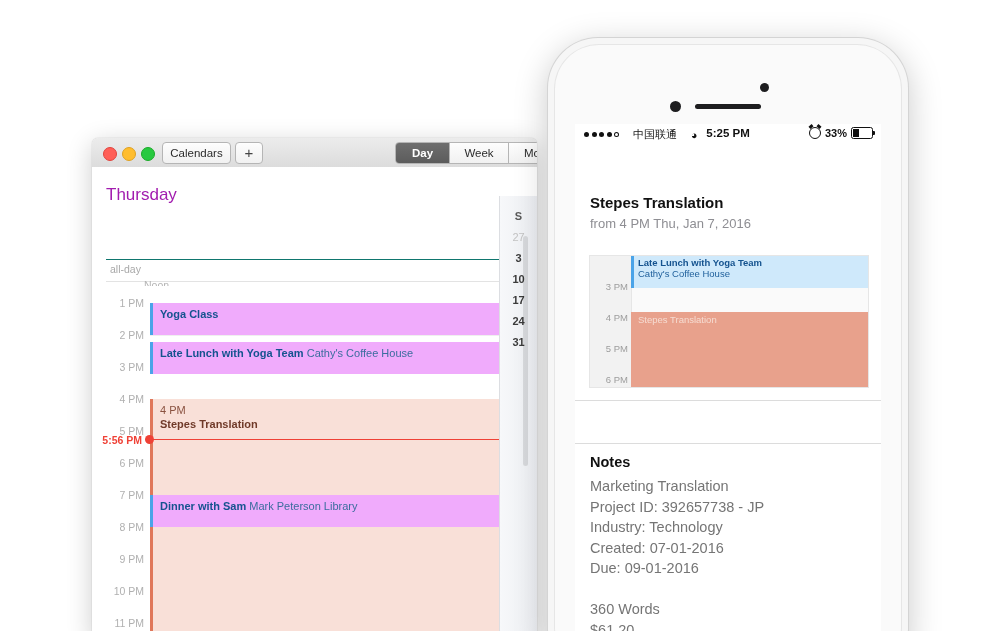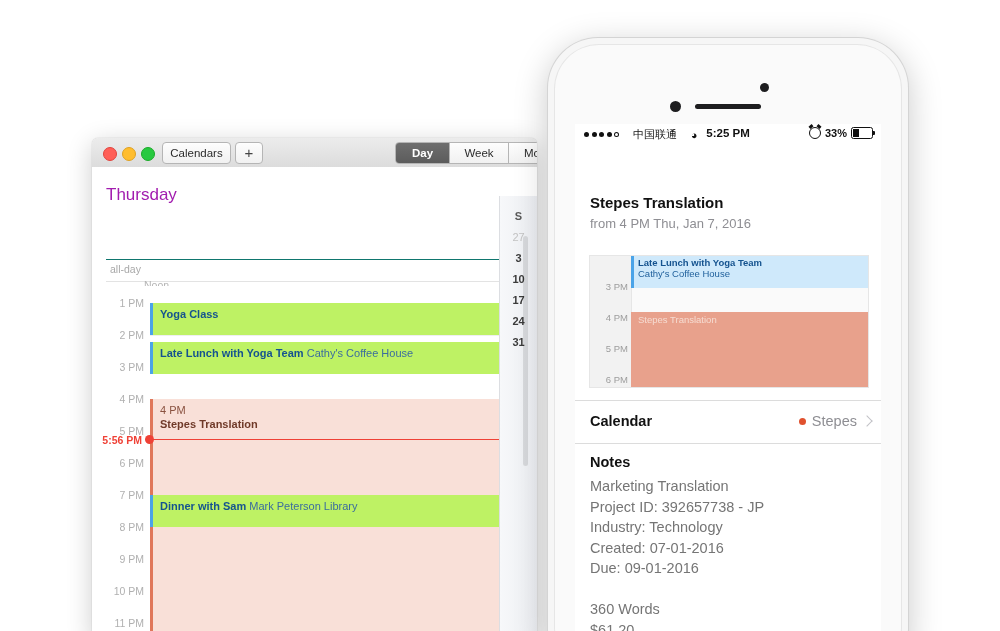--- a/index.html
+++ b/index.html
@@ -77,21 +77,21 @@
   
   #grid{position:absolute;left:0;top:118px;right:0;bottom:0;overflow:hidden;}
   .hourline{position:absolute;left:58px;right:0;height:1px;background:#efefef;}
   .hourlabel{
     position:absolute;left:0;width:52px;text-align:right;
     font-size:10.5px;color:#b0b0b0;
   }
   .evt{position:absolute;left:58px;right:0;overflow:hidden;}
   .evt .bar{position:absolute;left:0;top:0;bottom:0;width:3px;}
   .evt .txt{position:absolute;left:10px;top:4px;right:4px;font-size:11px;line-height:14px;}
-  .evt-blue{background:#bef264;}
+  .evt-blue{background:#f0abfc;}
   .evt-blue .bar{background:#4aa3e8;}
   .evt-blue .title{color:#15538f;font-weight:bold;}
   .evt-blue .loc{color:#3b6d9e;font-weight:normal;}
   .evt-red{background:#f9e0d8;}
   .evt-red .bar{background:#e0775a;}
   .evt-red .time{color:#8a5240;display:block;}
   .evt-red .title{color:#703a29;font-weight:bold;display:block;}
 
   #nowline{position:absolute;left:58px;right:0;height:1px;background:#ef4136;}
   #nowdot{position:absolute;left:53px;width:9px;height:9px;border-radius:50%;background:#ef4136;}
@@ -390,28 +390,20 @@
           <span class="mbar"></span>
           <span class="mt1">Late Lunch with Yoga Team</span>
           <span class="mt2">Cathy's Coffee House</span>
         </div>
         <div class="mrow m-red" style="top:56px;bottom:0">
           <span class="mt1">Stepes Translation</span>
         </div>
       </div>
 
       <div class="ph-divider" style="top:220px"></div>
-      <div id="cal-row">
-        <div id="cal-label">Calendar</div>
-        <div id="cal-right">
-          <span id="cal-dot"></span>
-          <span id="cal-name">Stepes</span>
-          <span id="cal-chev"></span>
-        </div>
-      </div>
       <div class="ph-divider" style="top:263px"></div>
 
       <div id="notes-label">Notes</div>
       <div id="notes-body">Marketing Translation
 Project ID: 392657738 - JP
 Industry: Technology
 Created: 07-01-2016
 Due: 09-01-2016
 
 360 Words

